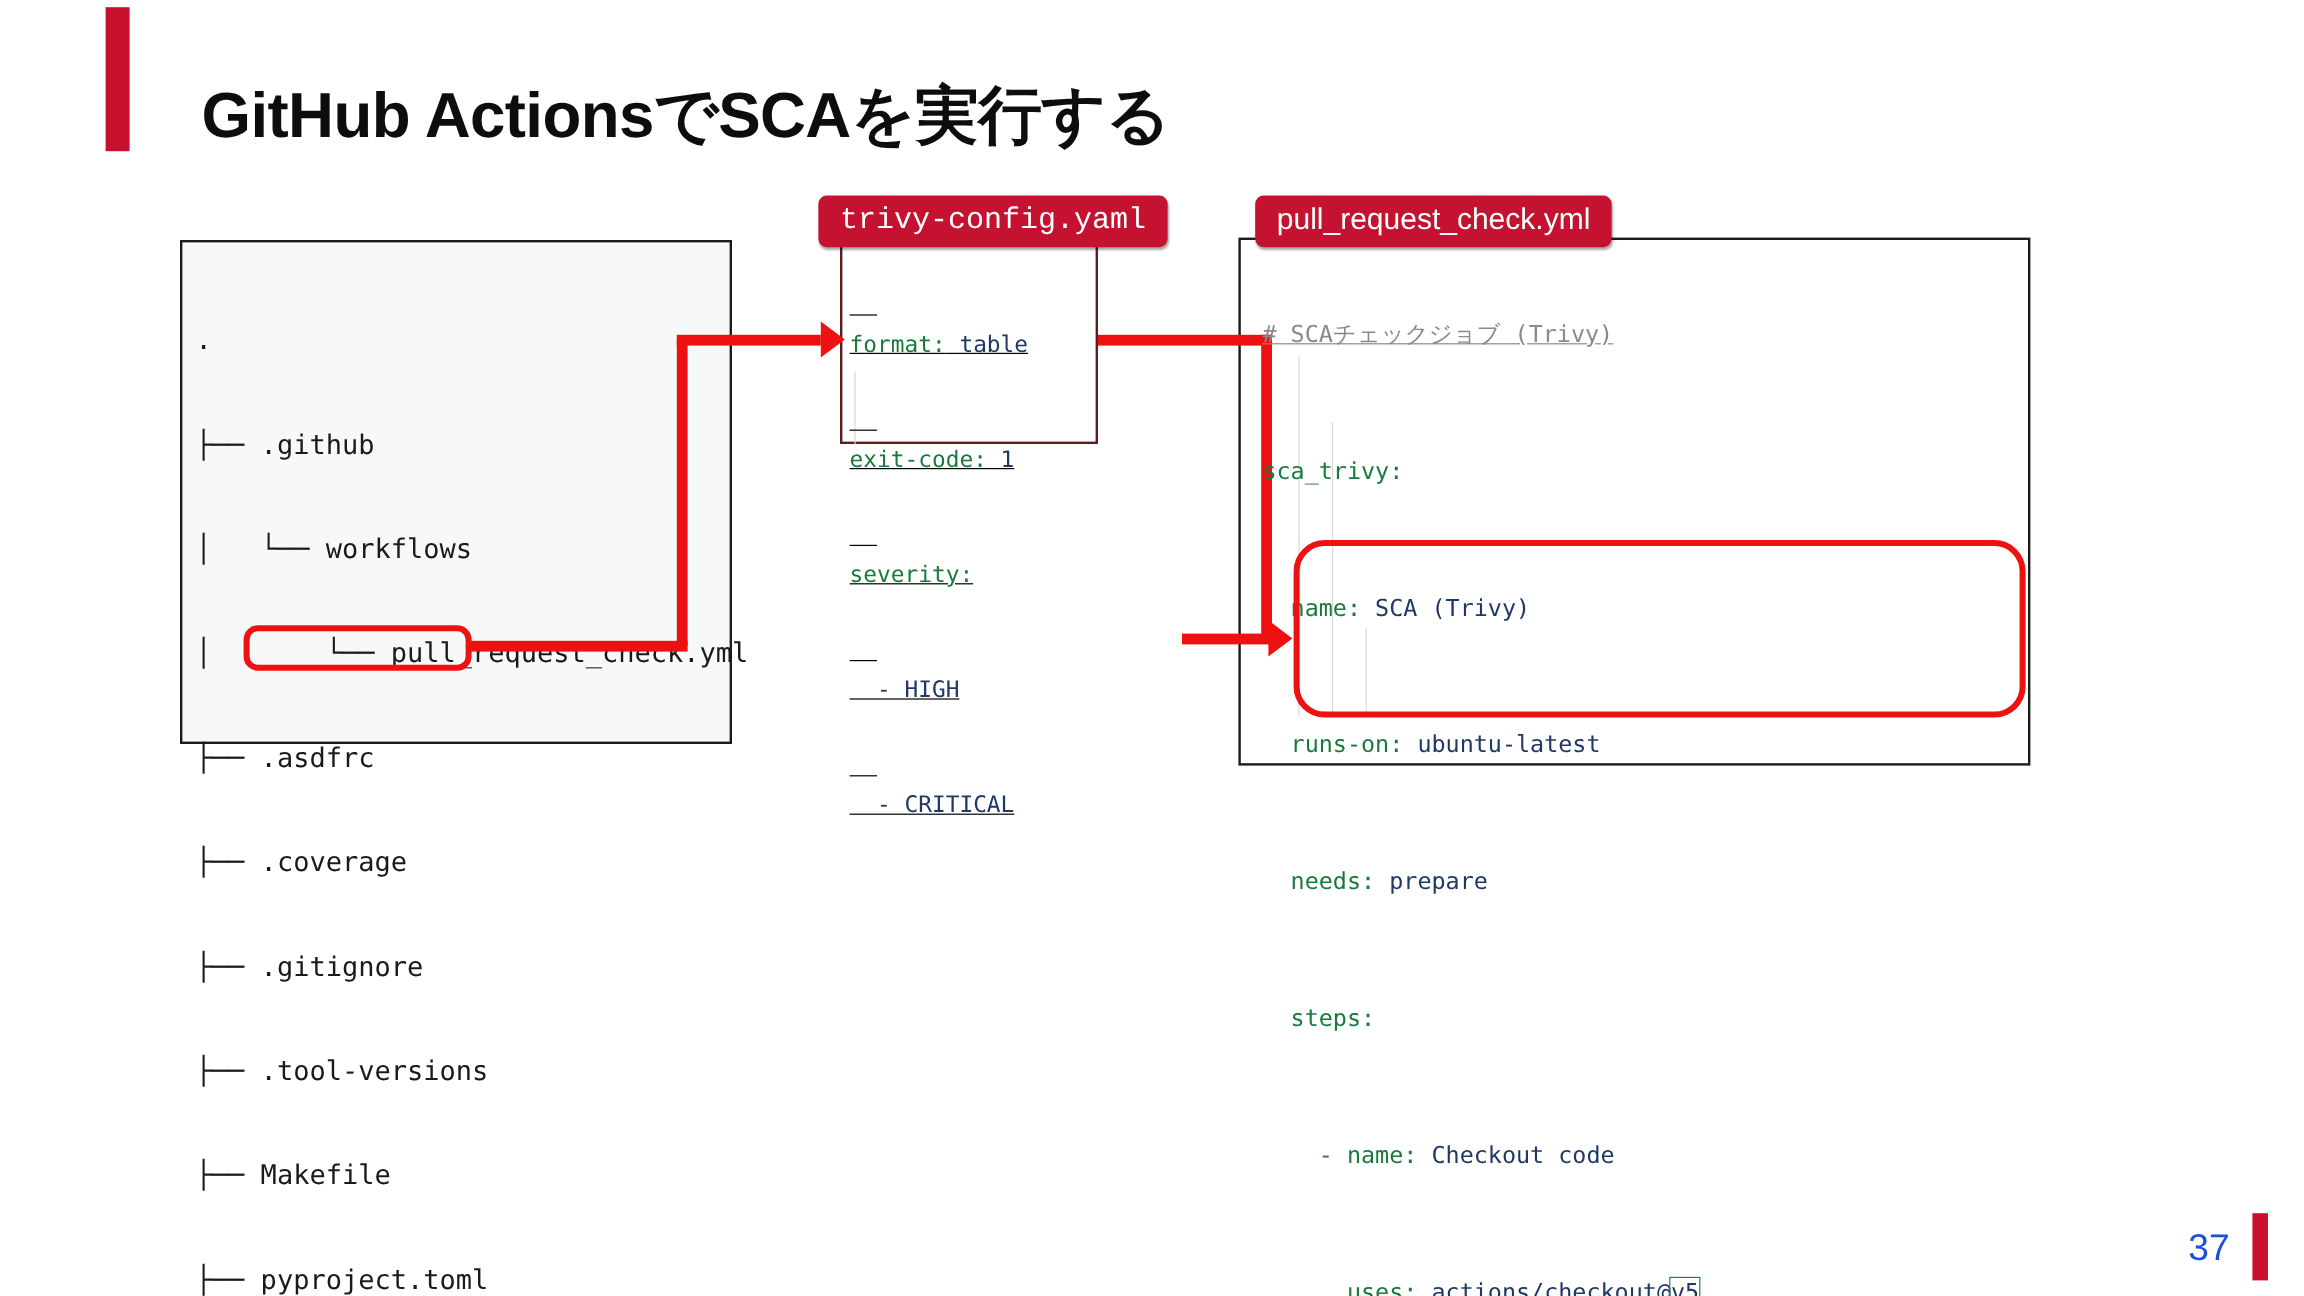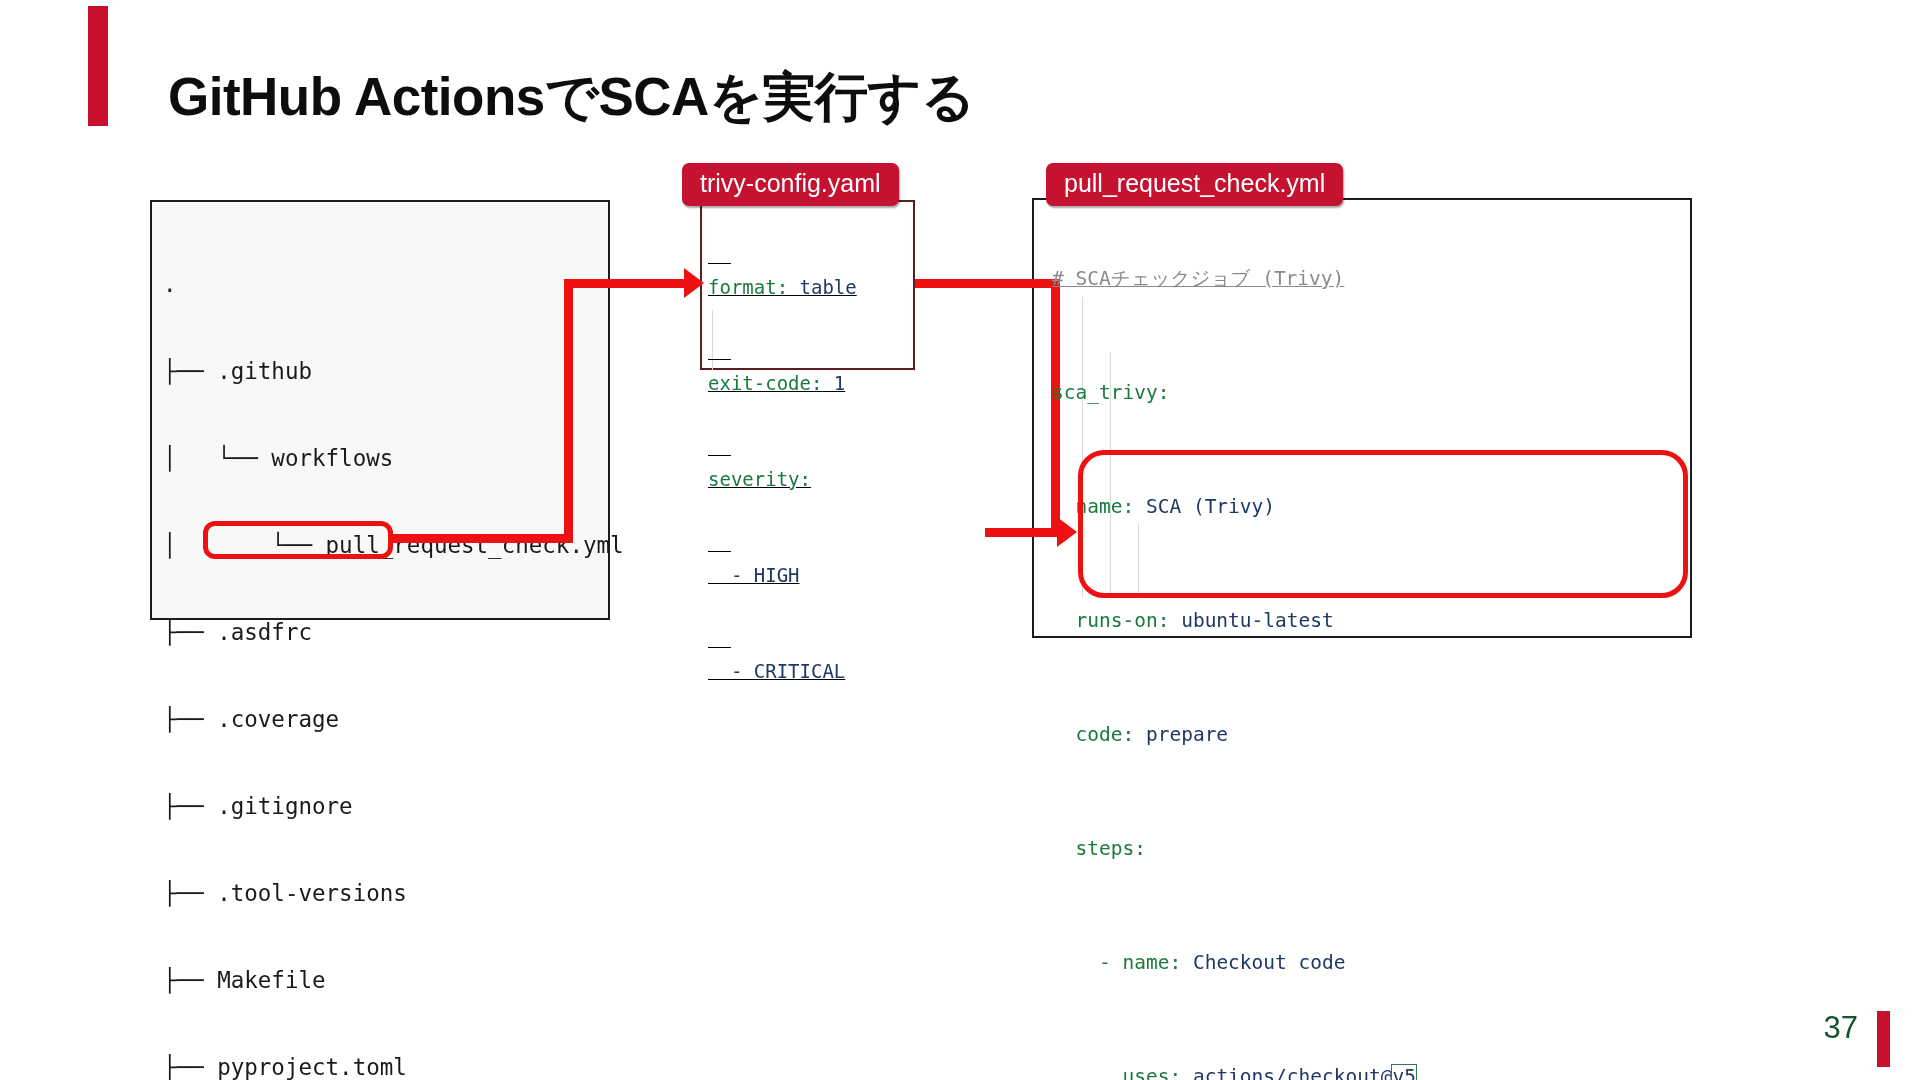--- a/index.html
+++ b/index.html
@@ -68,21 +68,21 @@
     font-family: "DejaVu Sans Mono", monospace;
     font-size: 22.5px;
     line-height: 29px;
     color: #1a1a1a;
     white-space: pre;
     z-index: 4;
   }
   #file-tree .tree-line { display: block; height: 29px; }
 
   
-  #trivy-config-caption { left: 682px; top: 163px; }
+  #trivy-config-caption { left: 682px; top: 163px; font-family: Liberation Mono, monospace; }
   #trivy-config-panel {
     left: 700px; top: 200px;
     width: 215px; height: 170px;
     border: 2px solid #5a1e1e;
   }
   #trivy-config-code {
     position: absolute;
     left: 708px; top: 207px;
     font-family: "DejaVu Sans Mono", monospace;
     font-size: 19px;
@@ -165,23 +165,23 @@
 
   
   #a2-h-top   { left: 915px; top: 279px; width: 145px; height: 9px; }
   #a2-v       { left: 1051px; top: 279px; width: 9px; height: 253px; }
   #a2-h-bottom{ left: 985px; top: 528px; width: 75px; height: 9px; }
   #a2-head    { left: 1057px; top: 517px; }
 
   
   #page-number {
     position: absolute;
-    right: 62px; bottom: 34px;
+    right: 62px; bottom: 22px;
     font-size: 31px;
-    color: #14532d;
+    color: #1d4ed8;
   }
   #footer-accent-bar {
     position: absolute;
     right: 30px; bottom: 13px;
     width: 13px; height: 56px;
     background: #c8102e;
   }
 </style>
 </head>
 <body>
@@ -238,21 +238,21 @@
 
 <div id="pr-check-code">
   <span class="ln"><span class="cm"># SCAチェックジョブ (Trivy)</span></span>
 
   <span class="ln"><span></span><span class="k">sca_trivy:</span><span class="v"></span></span>
 
   <span class="ln"><span>  </span><span class="k">name:</span><span class="v"> SCA (Trivy)</span></span>
 
   <span class="ln"><span>  </span><span class="k">runs-on:</span><span class="v"> ubuntu-latest</span></span>
 
-  <span class="ln"><span>  </span><span class="k">code:</span><span class="v"> prepare</span></span>
+  <span class="ln"><span>  </span><span class="k">needs:</span><span class="v"> prepare</span></span>
 
   <span class="ln"><span>  </span><span class="k">steps:</span><span class="v"></span></span>
 
   <span class="ln"><span>    </span><span class="dash">- </span><span class="k">name:</span><span class="v"> Checkout code</span></span>
 
   <span class="ln"><span>      </span><span class="k">uses:</span><span class="lnk"> actions/checkout@</span><span class="vtag">v5</span></span>
 
   
 
   

